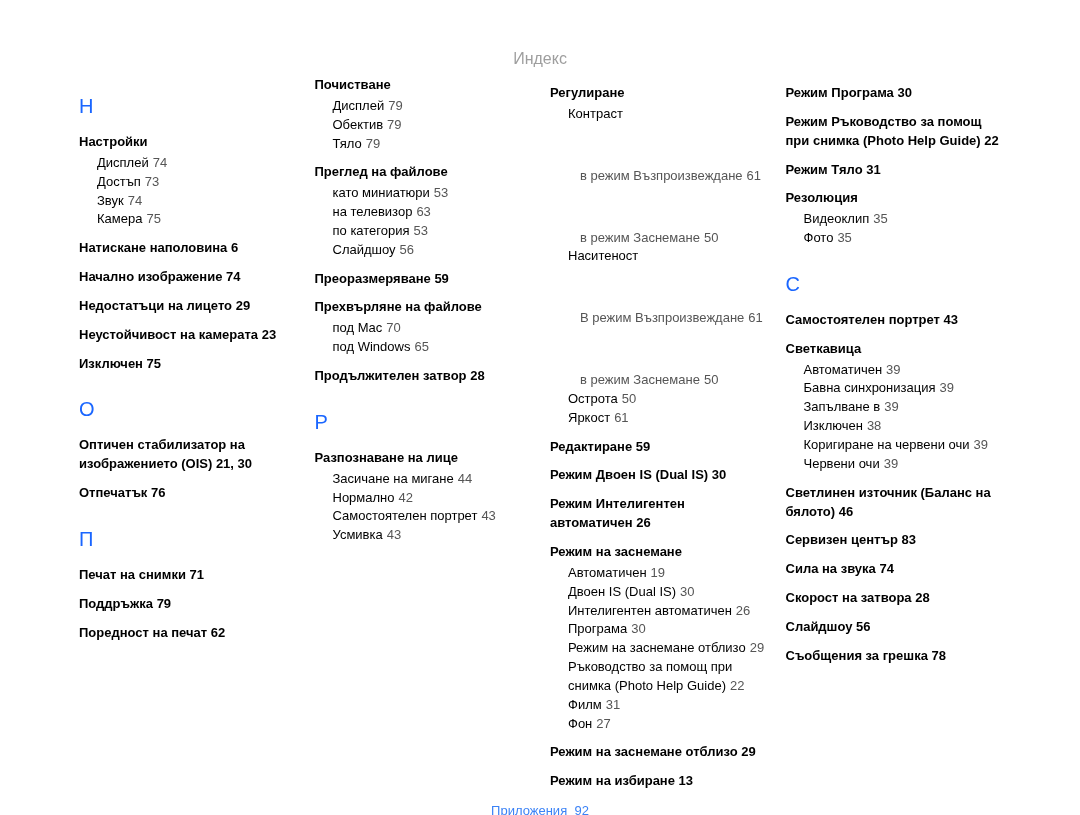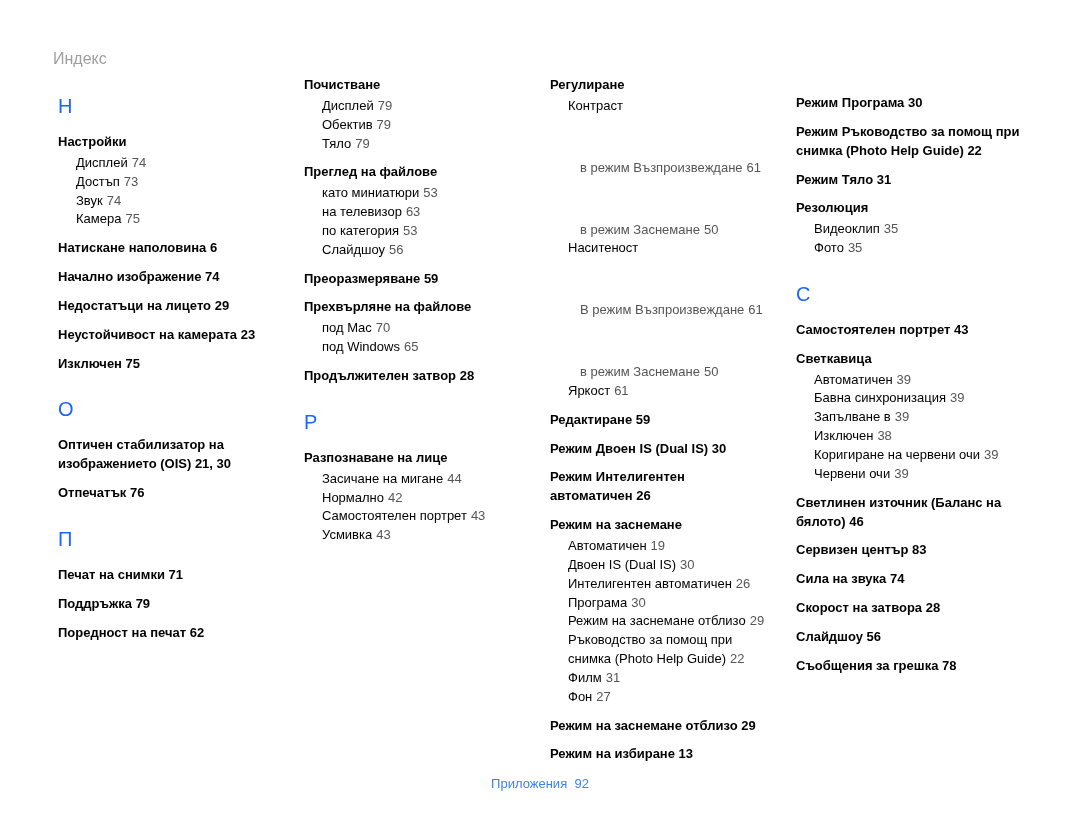--- a/index.html
+++ b/index.html
@@ -6,24 +6,25 @@
     margin:0;
     padding:0;
     background:#fff;
     font-family:Arial,Helvetica,sans-serif;
     color:#000;
   }
   .page{
     width:1080px;
     height:815px;
     box-sizing:border-box;
-    padding:50px 53px 30px;
+    padding:50px 74px 30px;
     position:relative;
     display:flex;
     flex-direction:column;
+    align-items:center;
   }
   .page-title{
     font-size:16px;
     color:#9e9e9e;
     margin-bottom:6px;
   }
   .columns{
     flex:1;
     display:flex;
     justify-content:space-between;
@@ -130,27 +131,28 @@
       <div class="letter">Р</div>
 
       <div class="heading">Разпознаване на лице</div>
       <span class="sub"><span>Засичане на мигане</span><span class="pg">44</span></span>
       <span class="sub"><span>Нормално</span><span class="pg">42</span></span>
       <span class="sub"><span>Самостоятелен портрет</span><span class="pg">43</span></span>
       <span class="sub"><span>Усмивка</span><span class="pg">43</span></span>
     </div>
 
     <div class="col">
-      <div class="heading" style="margin-top:2px">Регулиране</div>
+      <div class="heading" style="margin-top:10px">Регулиране</div>
       <span class="sub">Контраст</span>
       <span class="sub2"><span>в режим Възпроизвеждане</span><span class="pg">61</span></span>
       <span class="sub2"><span>в режим Заснемане</span><span class="pg">50</span></span>
       <span class="sub">Наситеност</span>
       <span class="sub2"><span>В режим Възпроизвеждане</span><span class="pg">61</span></span>
       <span class="sub2"><span>в режим Заснемане</span><span class="pg">50</span></span>
+      <span class="sub"><span>Острота</span><span class="pg">50</span></span>
       <span class="sub"><span>Яркост</span><span class="pg">61</span></span>
 
       <div class="heading"><span>Редактиране</span>&nbsp;<span>59</span></div>
       <div class="heading"><span>Режим Двоен IS (Dual IS)</span>&nbsp;<span>30</span></div>
       <div class="wrap-heading"><span>Режим Интелигентен автоматичен</span>&nbsp;<span>26</span></div>
 
       <div class="heading">Режим на заснемане</div>
       <span class="sub"><span>Автоматичен</span><span class="pg">19</span></span>
       <span class="sub"><span>Двоен IS (Dual IS)</span><span class="pg">30</span></span>
       <span class="sub"><span>Интелигентен автоматичен</span><span class="pg">26</span></span>
@@ -158,21 +160,21 @@
       <span class="sub"><span>Режим на заснемане отблизо</span><span class="pg">29</span></span>
       <span class="sub"><span>Ръководство за помощ при снимка (Photo Help Guide)</span><span class="pg">22</span></span>
       <span class="sub"><span>Филм</span><span class="pg">31</span></span>
       <span class="sub"><span>Фон</span><span class="pg">27</span></span>
 
       <div class="wrap-heading"><span>Режим на заснемане отблизо</span>&nbsp;<span>29</span></div>
       <div class="heading"><span>Режим на избиране</span>&nbsp;<span>13</span></div>
     </div>
 
     <div class="col">
-      <div class="heading" style="margin-top:20px"><span>Режим Програма</span>&nbsp;<span>30</span></div>
+      <div class="heading" style="margin-top:10px"><span>Режим Програма</span>&nbsp;<span>30</span></div>
       <div class="wrap-heading"><span>Режим Ръководство за помощ при снимка (Photo Help Guide)</span>&nbsp;<span>22</span></div>
       <div class="heading"><span>Режим Тяло</span>&nbsp;<span>31</span></div>
 
       <div class="heading">Резолюция</div>
       <span class="sub"><span>Видеоклип</span><span class="pg">35</span></span>
       <span class="sub"><span>Фото</span><span class="pg">35</span></span>
 
       <div class="letter">С</div>
 
       <div class="heading"><span>Самостоятелен портрет</span>&nbsp;<span>43</span></div>

